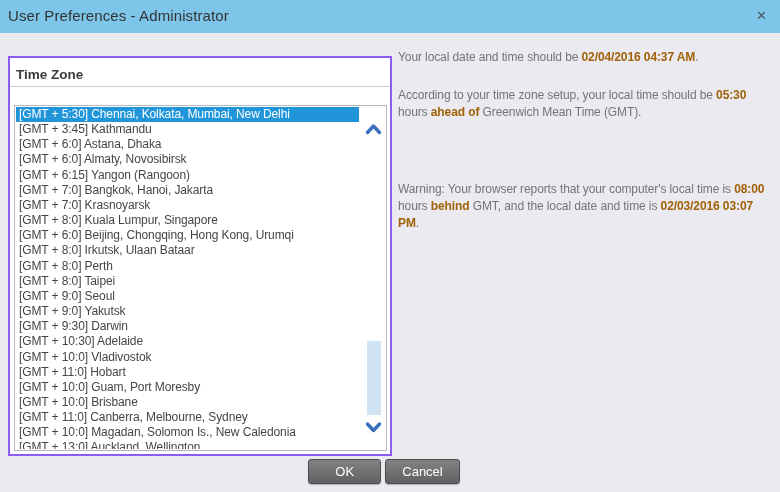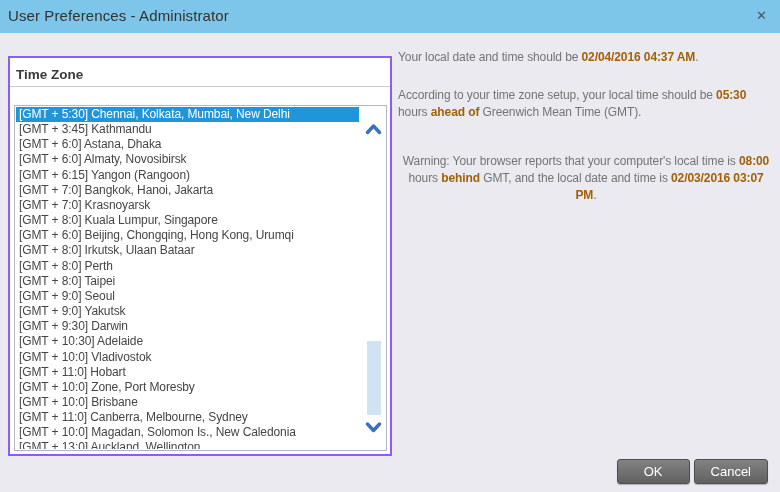--- a/index.html
+++ b/index.html
@@ -60,27 +60,27 @@
     background: #cfe3f3; cursor: grab;
   }
 
   
   .info {
     position: absolute; left: 398px; top: 49px; width: 376px;
     font-size: 12px; line-height: 17px; color: #747474;
     letter-spacing: -0.1px;
   }
   .info p { margin: 0 0 21px; }
-  .info p.warning { margin-top: 32px; text-align: center; }
+  .info p.warning { margin-top: 60px; }
   .info .seg-b { font-weight: bold; color: #a16207; }
 
   
   .button-bar {
     position: absolute; left: 0; right: 12px; top: 459px;
-    display: flex; justify-content: flex-end; gap: 4px;
+    display: flex; justify-content: center; gap: 4px;
   }
   .btn {
     min-width: 73px; height: 25px; padding: 0 16px;
     background: linear-gradient(#828282, #616161);
     border: 1px solid #4e4e4e; border-radius: 3px;
     color: #fff; font-size: 13px;
     font-family: "Liberation Sans", "DejaVu Sans", sans-serif;
     cursor: pointer;
     box-shadow: 0 1px 1px rgba(0,0,0,0.25);
   }
@@ -108,21 +108,21 @@
         <div class="row">[GMT + 6:0] Beijing, Chongqing, Hong Kong, Urumqi</div>
         <div class="row">[GMT + 8:0] Irkutsk, Ulaan Bataar</div>
         <div class="row">[GMT + 8:0] Perth</div>
         <div class="row">[GMT + 8:0] Taipei</div>
         <div class="row">[GMT + 9:0] Seoul</div>
         <div class="row">[GMT + 9:0] Yakutsk</div>
         <div class="row">[GMT + 9:30] Darwin</div>
         <div class="row">[GMT + 10:30] Adelaide</div>
         <div class="row">[GMT + 10:0] Vladivostok</div>
         <div class="row">[GMT + 11:0] Hobart</div>
-        <div class="row">[GMT + 10:0] Zone, Port Moresby</div>
+        <div class="row">[GMT + 10:0] Guam, Port Moresby</div>
         <div class="row">[GMT + 10:0] Brisbane</div>
         <div class="row">[GMT + 11:0] Canberra, Melbourne, Sydney</div>
         <div class="row">[GMT + 10:0] Magadan, Solomon Is., New Caledonia</div>
         <div class="row">[GMT + 13:0] Auckland, Wellington</div>
       </div>
     <span class="scroll-up">
       <svg width="17" height="13" viewBox="0 0 17 13">
         <polyline points="2.5,9.5 8.5,3 14.5,9.5" fill="none" stroke="#3a6fbd" stroke-width="3.4" stroke-linecap="round" stroke-linejoin="round"></polyline>
       </svg>
     </span>

